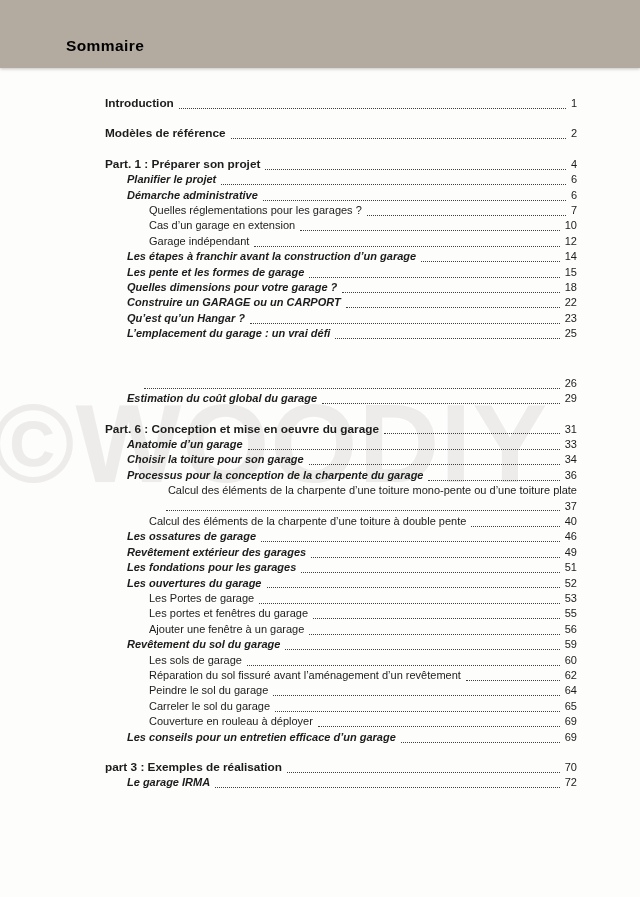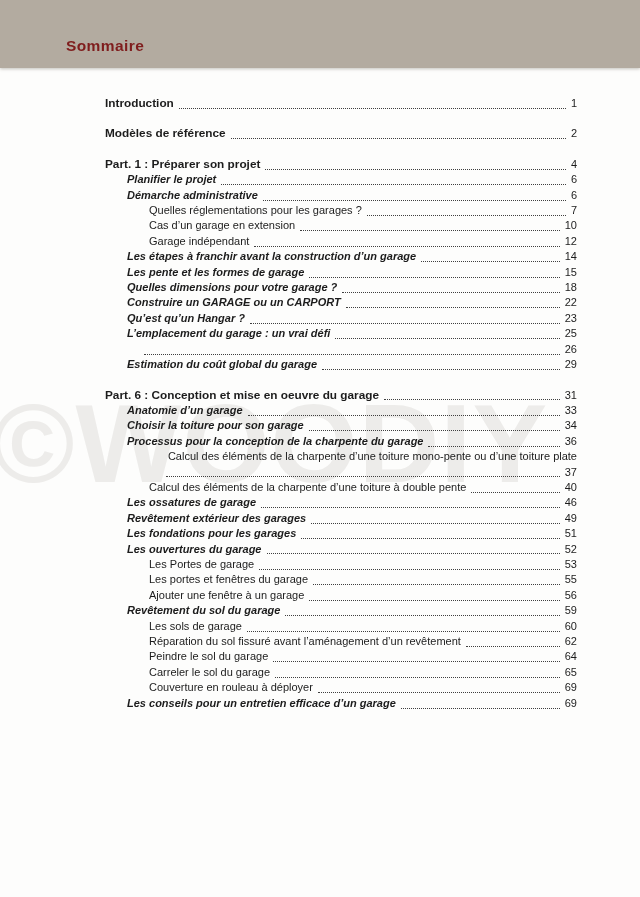--- a/index.html
+++ b/index.html
@@ -22,21 +22,21 @@
     height: 68px;
     background: #b3aba0;
     box-shadow: 0 1px 3px rgba(90,82,70,0.35);
     display: flex;
     align-items: flex-end;
   }
   .topbar .title {
     margin: 0 0 13px 66px;
     font-size: 15.5px;
     font-weight: bold;
-    color: #7f1d1d;
+    color: #000000;
     letter-spacing: 0.4px;
   }
   .watermark {
     position: absolute;
     top: 382px;
     left: -8px;
     width: 700px;
     font-size: 112px;
     font-weight: bold;
     line-height: 1.1;
@@ -55,21 +55,21 @@
   }
   .group { margin-bottom: 15px; padding-left: 39px; }
   .row {
     display: flex;
     line-height: 15.4px;
     font-size: 11px;
   }
   .row.lvl0 { font-weight: bold; font-size: 11.8px; }
   .row.lvl1 { padding-left: 22px; font-weight: bold; font-style: italic; }
   .row.lvl2 { padding-left: 44px; justify-content: flex-end; }
-  .row.cont.lvl1 { padding-left: 34px; }
+  .row.cont.lvl1 { padding-left: 34px; margin-top: 34px; }
   .row.cont.lvl2 { padding-left: 56px; }
   .leader {
     flex: 1;
     position: relative;
     min-width: 16px;
   }
   .leader::after {
     content: "";
     position: absolute;
     left: 5px; right: 5px; bottom: 2.5px;
@@ -275,14 +275,26 @@
           <span class="t">Couverture en rouleau à déployer</span>
           <span class="leader"></span>
           <span class="pgnum">69</span>
         </div>
         <div class="row lvl1">
           <span class="t">Les conseils pour un entretien efficace d’un garage</span>
           <span class="leader"></span>
           <span class="pgnum">69</span>
         </div>
       </div>
+      <div class="group">
+        <div class="row lvl0">
+          <span class="t">part 3 : Exemples de réalisation</span>
+          <span class="leader"></span>
+          <span class="pgnum">70</span>
+        </div>
+        <div class="row lvl1">
+          <span class="t">Le garage IRMA</span>
+          <span class="leader"></span>
+          <span class="pgnum">72</span>
+        </div>
+      </div>
     </main>
 </div>
 
 </body></html>

